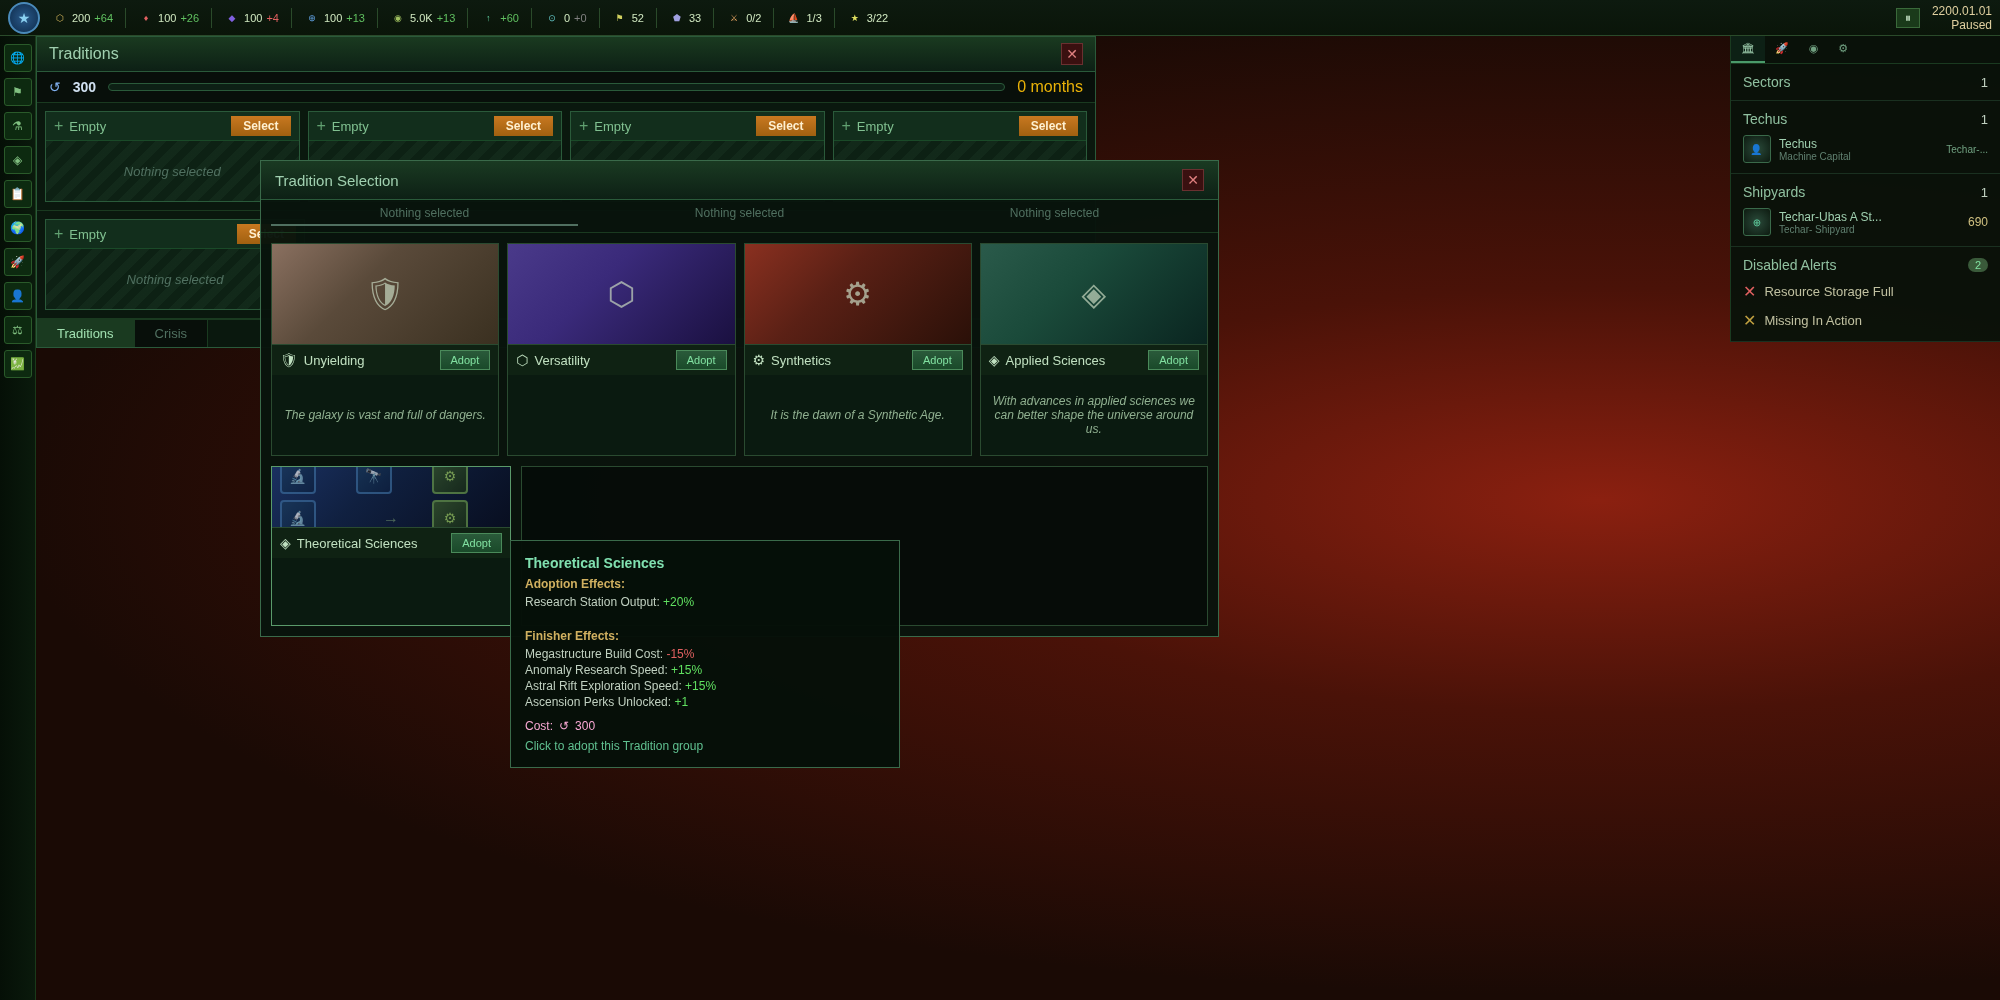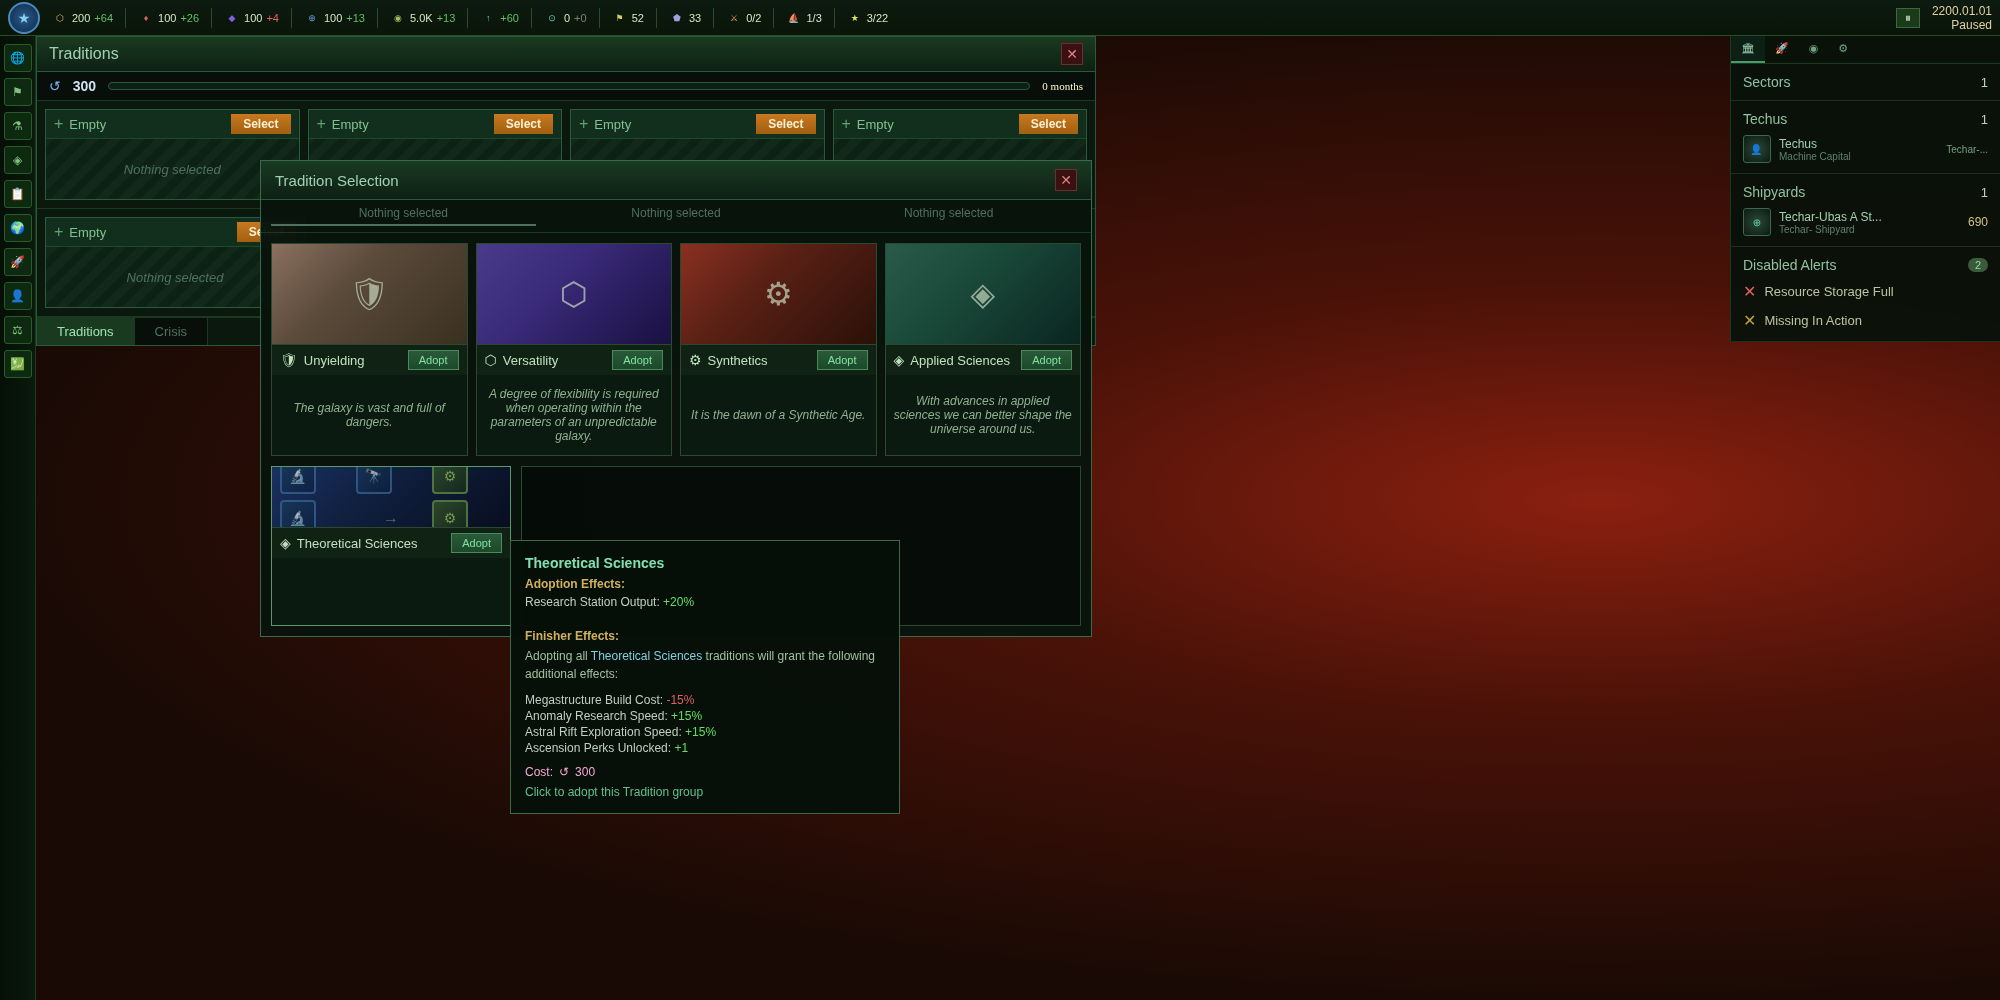--- a/index.html
+++ b/index.html
@@ -177,23 +177,22 @@
       overflow: hidden;
     }
 
     .progress-bar-fill {
       height: 100%;
       background: linear-gradient(to right, #3a8a6a, #60c090);
       width: 0%;
     }
 
     .months-text {
-      font-size: 11px;
-      color: #fef9c3;
-      font-family: Liberation Serif, serif;
+      font-size: 16px;
+      color: #eab308;
     }
 
     
     .tradition-slots-row {
       display: flex;
       padding: 8px;
       gap: 8px;
       border-bottom: 1px solid #1a3a20;
     }
 
@@ -285,21 +284,21 @@
       justify-content: center;
       cursor: pointer;
       font-size: 14px;
     }
 
     
     .tradition-selection-modal {
       position: absolute;
       top: 160px;
       left: 260px;
-      width: 832px;
+      width: 959px;
       background: rgba(8, 20, 12, 0.97);
       border: 1px solid #3a6a4a;
       z-index: 30;
     }
 
     .modal-title-bar {
       background: linear-gradient(to bottom, #1a3a22, #0d2015);
       padding: 8px 14px;
       font-size: 15px;
       color: #a0d0b0;
@@ -843,21 +842,20 @@
       <div class="tradition-card-image img-versatility">
         <div class="tradition-image-decoration">⬡</div>
       </div>
       <div class="tradition-card-footer">
         <div class="tradition-name">
           <span class="tradition-icon">⬡</span>
           <span>Versatility</span>
         </div>
         <button class="adopt-btn">Adopt</button>
       </div>
-      <div class="tradition-desc">A degree of flexibility is required when operating within the parameters of an unpredictable galaxy.</div>
     </div>
 
     <div class="tradition-card">
       <div class="tradition-card-image img-synthetics">
         <div class="tradition-image-decoration">⚙</div>
       </div>
       <div class="tradition-card-footer">
         <div class="tradition-name">
           <span class="tradition-icon">⚙</span>
           <span>Synthetics</span>
@@ -919,23 +917,20 @@
   <div class="tooltip-title">Theoretical Sciences</div>
 
   <div class="tooltip-section-title">Adoption Effects:</div>
   <div class="tooltip-effect">
     <span>Research Station Output: </span>
     <span class="pos">+20%</span>
   </div>
 
   <br>
   <div class="tooltip-section-title">Finisher Effects:</div>
-  <div class="tooltip-body">
-    <span>Adopting all </span><span class="tooltip-highlight">Theoretical Sciences</span><span> traditions will grant the following additional effects:</span>
-  </div>
   <div class="tooltip-effect">
     <span>Megastructure Build Cost: </span>
     <span class="neg">-15%</span>
   </div>
   <div class="tooltip-effect">
     <span>Anomaly Research Speed: </span>
     <span class="pos">+15%</span>
   </div>
   <div class="tooltip-effect">
     <span>Astral Rift Exploration Speed: </span>

